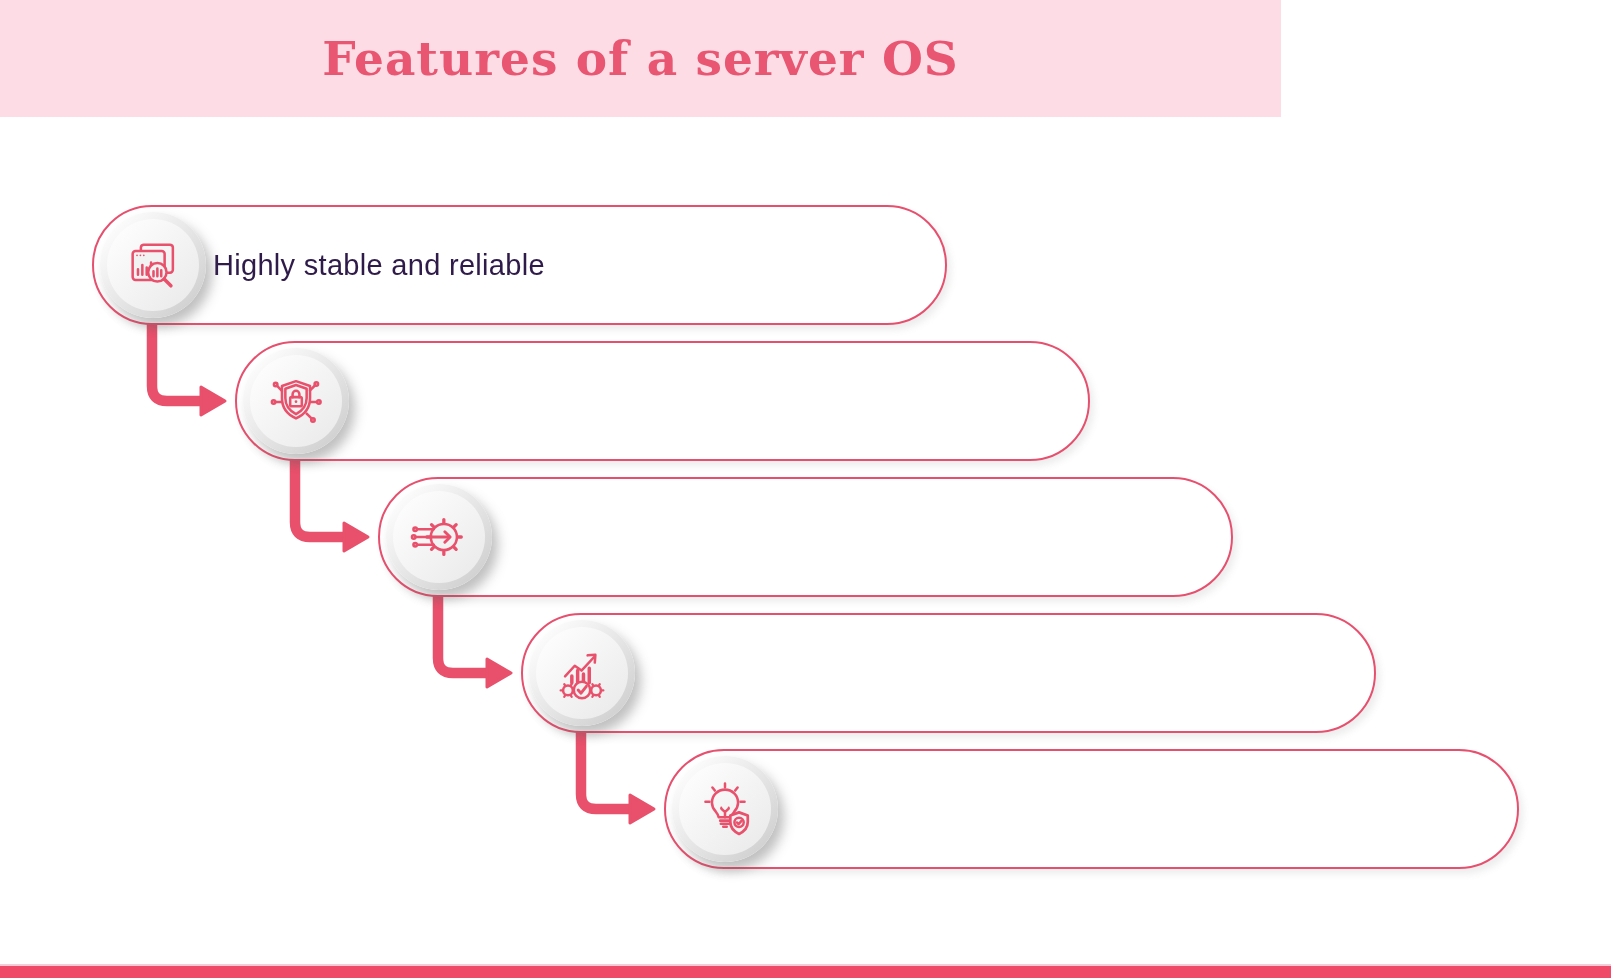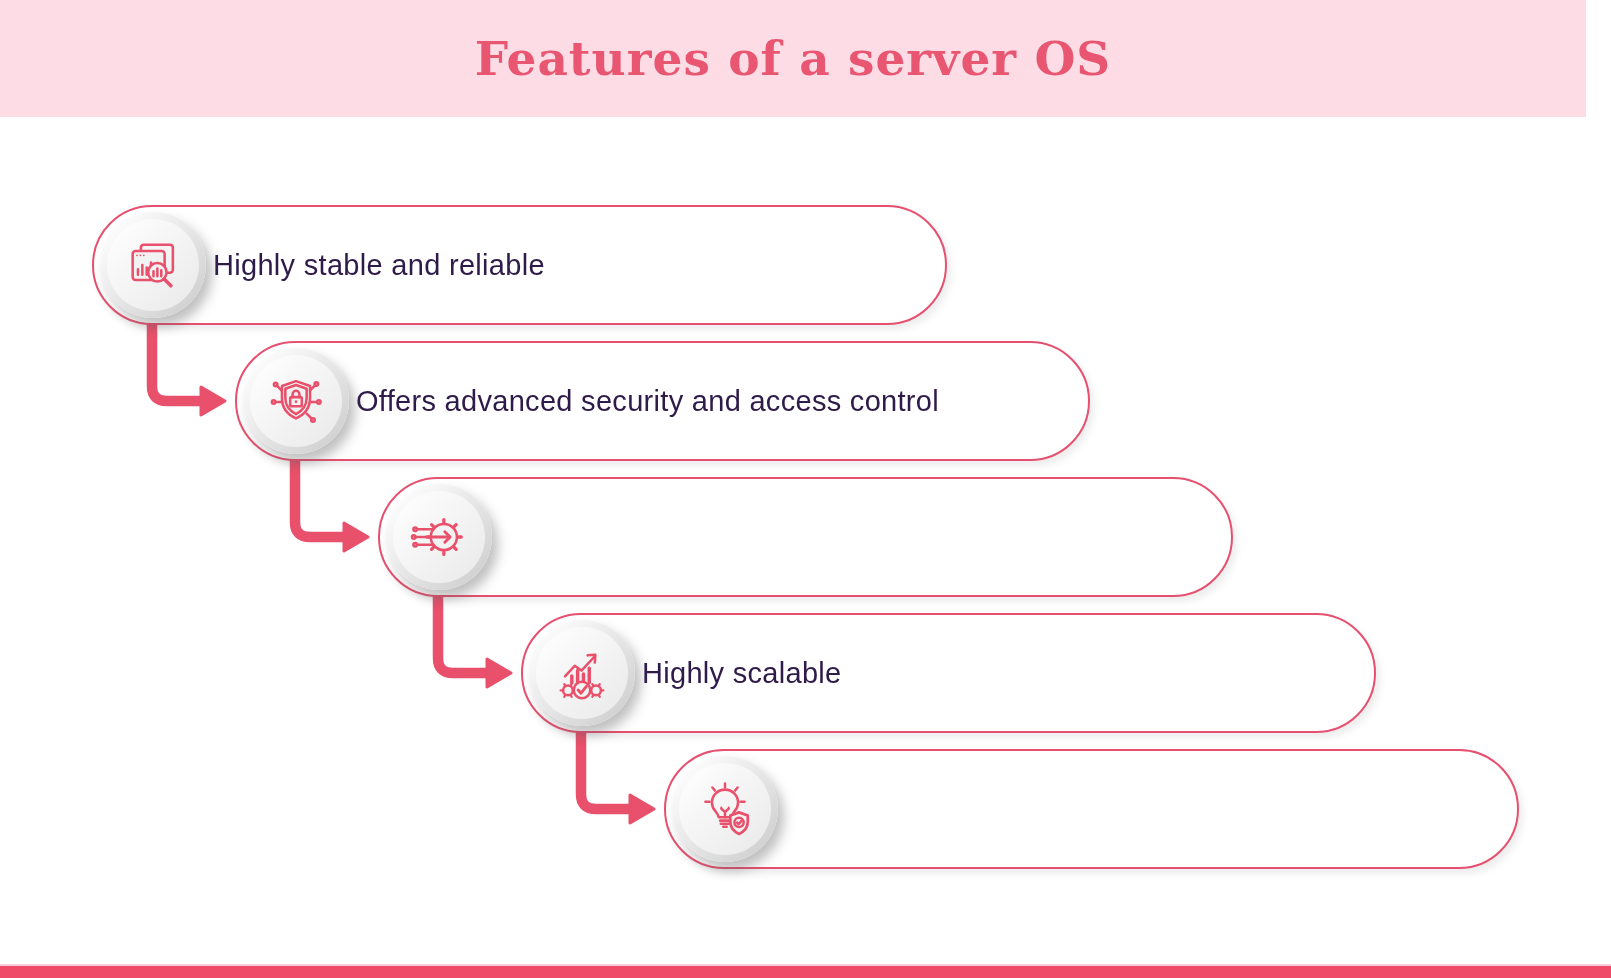--- a/index.html
+++ b/index.html
@@ -2,21 +2,21 @@
 <html><head>
 <meta charset="utf-8">
 <style>
   html, body { margin: 0; padding: 0; }
   body {
     width: 1611px; height: 978px; position: relative;
     background: #ffffff; overflow: hidden;
     font-family: "Liberation Sans", sans-serif;
   }
   .header {
-    position: absolute; left: 0; top: 0; width: 1586px; height: 117px;
+    position: absolute; left: 0; top: 0; width: 1281px; height: 117px;
     background: var(--header-bg, #fddce5);
     display: flex; align-items: center; justify-content: center;
   }
   .page-title {
     font-family: "DejaVu Serif", serif; font-weight: 700;
     font-size: 47px; letter-spacing: 1px;
     color: var(--title-color, #e85672); margin: 0;
   }
   .arrows { position: absolute; left: 0; top: 0; z-index: 1; }
   .arrow-line {
@@ -124,21 +124,20 @@
           <path d="M43 45 L48 50"></path>
             <circle cx="49.5" cy="51.5" r="1.8"></circle>
           <path d="M17.5 33 L11 33"></path>
             <circle cx="8.9" cy="33" r="1.8"></circle>
           <path d="M17.5 21.5 L12.5 16.5"></path>
             <circle cx="11" cy="15" r="1.8"></circle>
         </g>
       </svg>
     </div>
   </div>
-  <span class="feature-label">Offers advanced security and access control</span>
 </div>
 
 <div class="pill p3">
   <div class="badge">
     <div class="badge-inner">
       <svg class="icon" viewBox="0 0 64 64">
         <g>
           <path d="M51 32 L55 32 M46.9 41.9 L49.7 44.7 M37 46 L37 50 M27.1 41.9 L24.3 44.7 M23 32 L19.5 32 M27.1 22.1 L24.3 19.3 M37 18 L37 14 M46.9 22.1 L49.7 19.3" stroke-width="3.4"></path>
           <circle cx="37" cy="32" r="13.5" fill="#f2f2f2"></circle>
           <path d="M9.5 24 H26.5"></path>
@@ -166,21 +165,20 @@
           <path d="M22.5 50 H25 M20 54.3 L21.3 56.5 M15 54.3 L13.7 56.5 M12.5 50 H10 M15 45.7 L13.7 43.5 M20 45.7 L21.3 43.5" stroke-width="2.4"></path>
           <circle cx="17.5" cy="50" r="5" fill="#f2f2f2"></circle>
           <path d="M51.5 50 H54 M49 54.3 L50.3 56.5 M44 54.3 L42.7 56.5 M41.5 50 H39 M44 45.7 L42.7 43.5 M49 45.7 L50.3 43.5" stroke-width="2.4"></path>
           <circle cx="46.5" cy="50" r="5" fill="#f2f2f2"></circle>
           <circle cx="32" cy="49.5" r="8.5" fill="#f2f2f2"></circle>
           <path d="M28 49.5 L31 52.8 L36.5 45.8" stroke-width="3"></path>
         </g>
       </svg>
     </div>
   </div>
-  <span class="feature-label">Highly scalable</span>
 </div>
 
 <div class="pill p5">
   <div class="badge">
     <div class="badge-inner">
       <svg class="icon" viewBox="0 0 64 64">
         <g>
           <path d="M32 9.5 V5.8 M21.5 13 L19 9.8 M42.5 13 L45 9.8 M16 24.5 H11.8 M48 24.5 H52.2"></path>
           <path d="M25.5 40.5 C25.2 38.2 24.1 36.7 22.5 34.8 C20 32 18.5 29.5 18.5 25.5 a13.5 13.5 0 0 1 27 0 C45.5 29.5 44 32 41.5 34.8 C39.9 36.7 38.8 38.2 38.5 40.5 Z"></path>
           <circle cx="28.2" cy="30.5" r="1" fill="currentColor" stroke="none"></circle>

